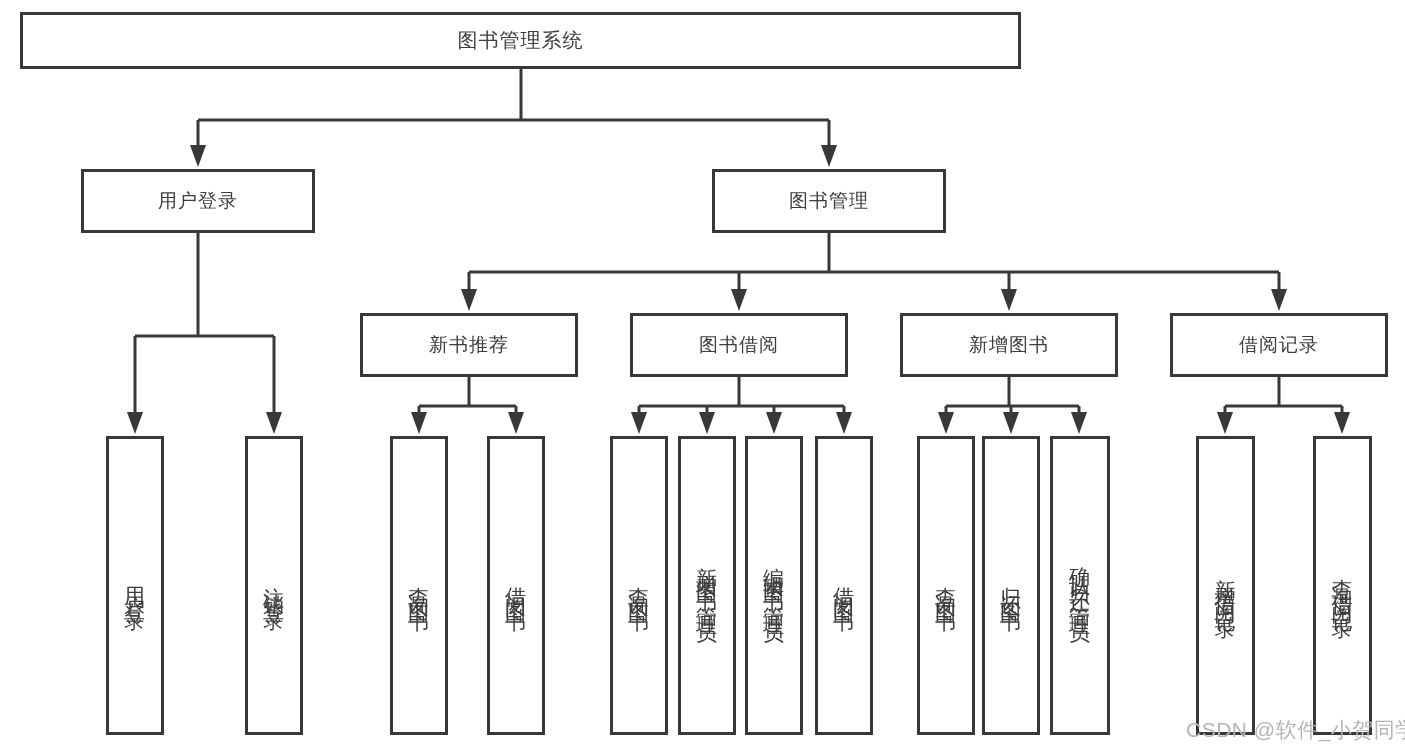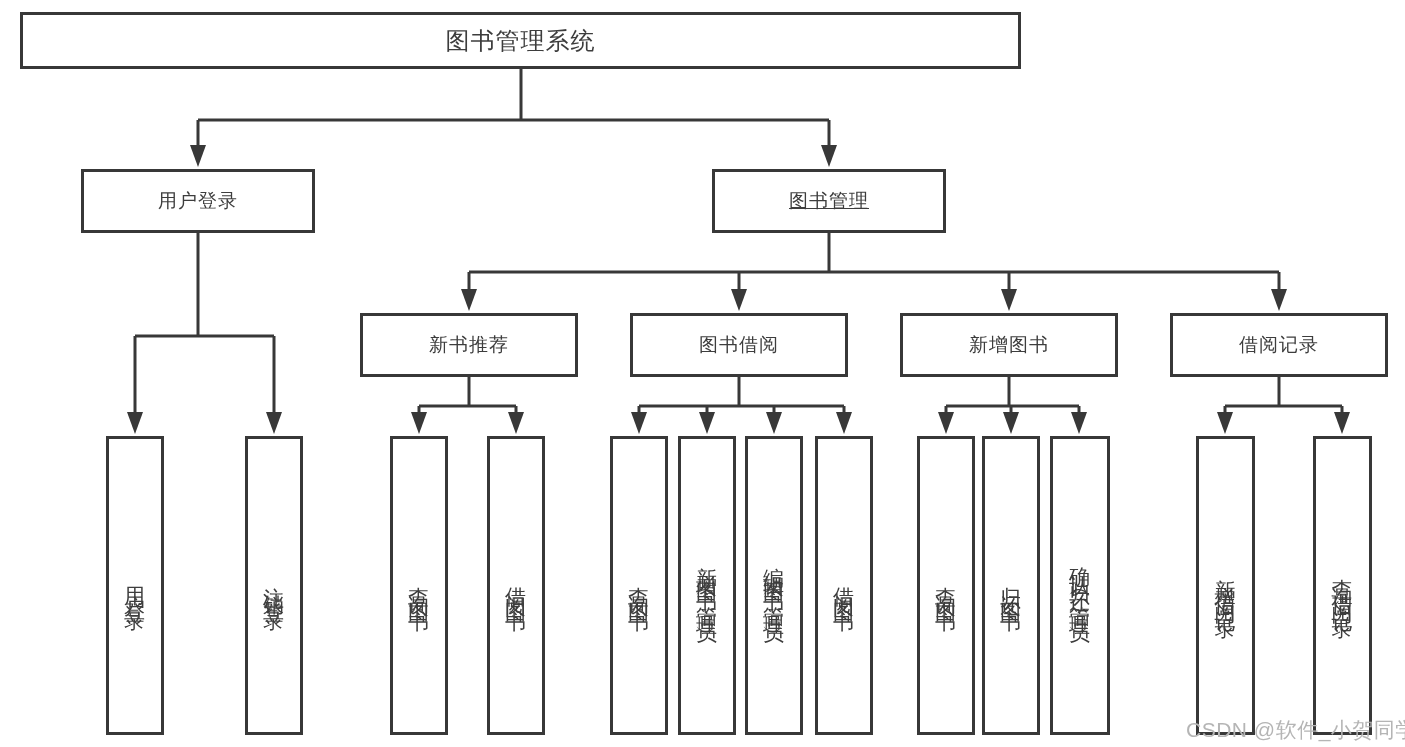--- a/index.html
+++ b/index.html
@@ -23,21 +23,21 @@
     border: 3px solid #383838;
     background: #ffffff;
     display: flex;
     align-items: center;
     justify-content: center;
     color: #3d3d3d;
     font-size: 19px;
     letter-spacing: 1px;
     z-index: 2;
   }
-  .root { left: 20px; top: 12px; width: 1001px; height: 57px; font-size: 24px; }
+  .root { left: 20px; top: 12px; width: 1001px; height: 57px; font-size: 20px; }
   .lvl2 { top: 169px; width: 234px; height: 64px; }
   .lvl3 { top: 313px; width: 218px; height: 64px; }
   .vbox {
     position: absolute;
     box-sizing: border-box;
     top: 436px;
     width: 58px;
     height: 299px;
     border: 3px solid #383838;
     background: #ffffff;
@@ -109,21 +109,21 @@
     <polygon points="1334,412 1350,412 1342,434"></polygon>
   </svg>
 
   <div class="hbox root">
     <span>图书管理系统</span>
   </div>
 
   <div class="hbox lvl2" style="left:81px;">
     <span>用户登录</span>
   </div>
-  <div class="hbox lvl2" style="left:712px;text-decoration:underline;">
+  <div class="hbox lvl2" style="left:712px;">
     <span>图书管理</span>
   </div>
 
   <div class="hbox lvl3" style="left:630px;">
     <span>图书借阅</span>
   </div>
   <div class="hbox lvl3" style="left:360px;">
     <span>新书推荐</span>
   </div>
   <div class="hbox lvl3" style="left:900px;">

